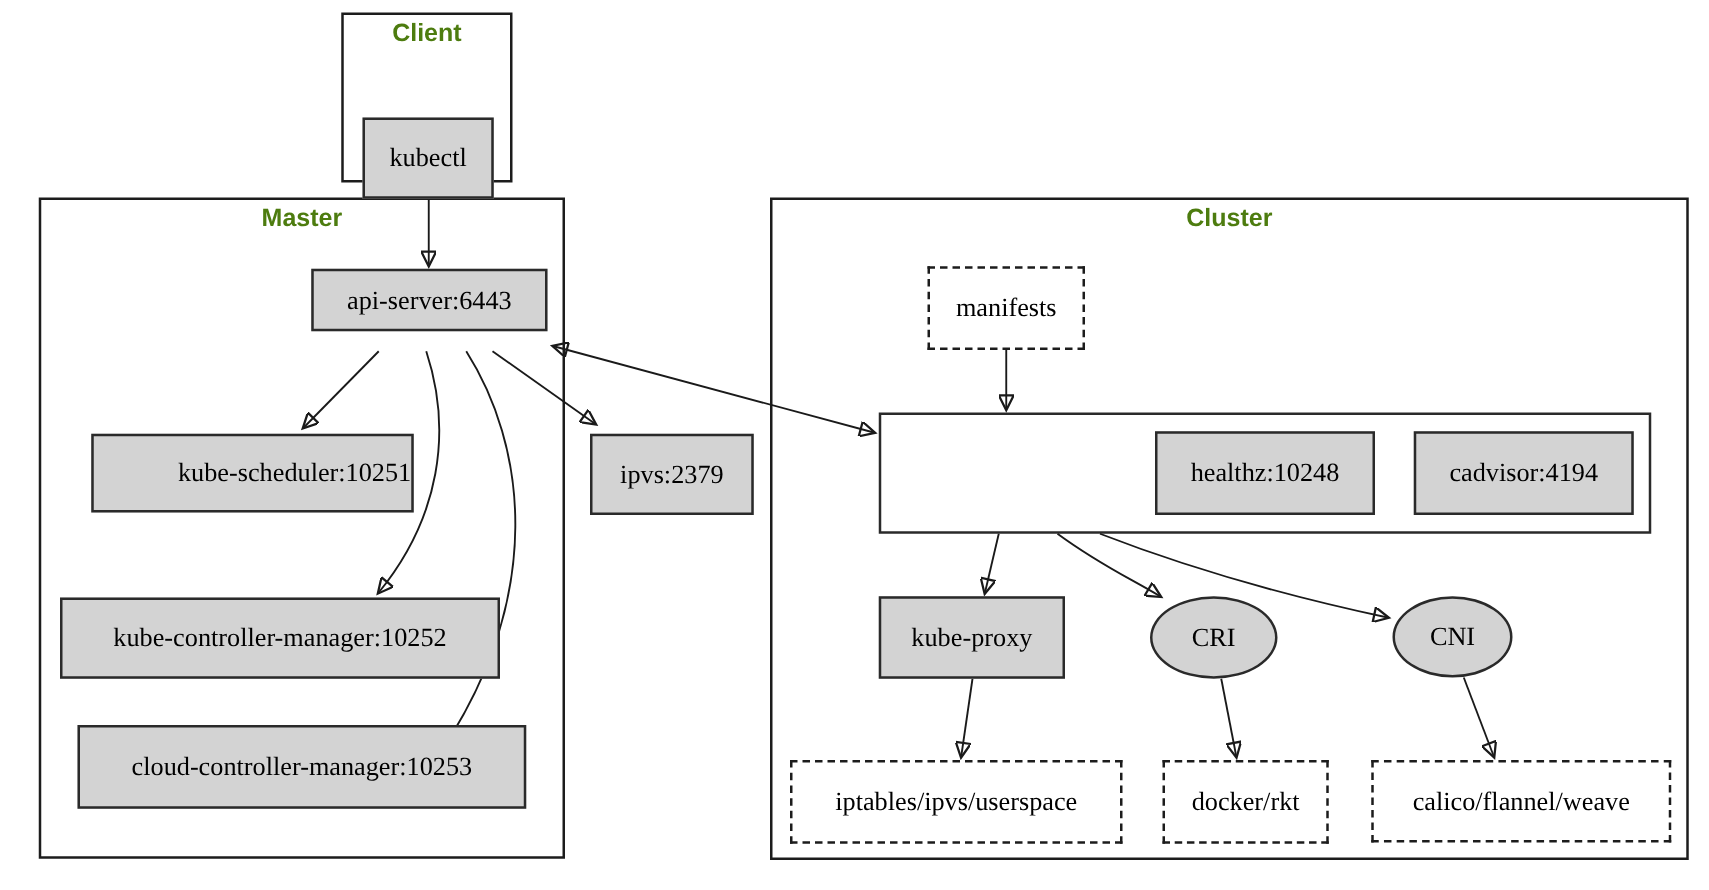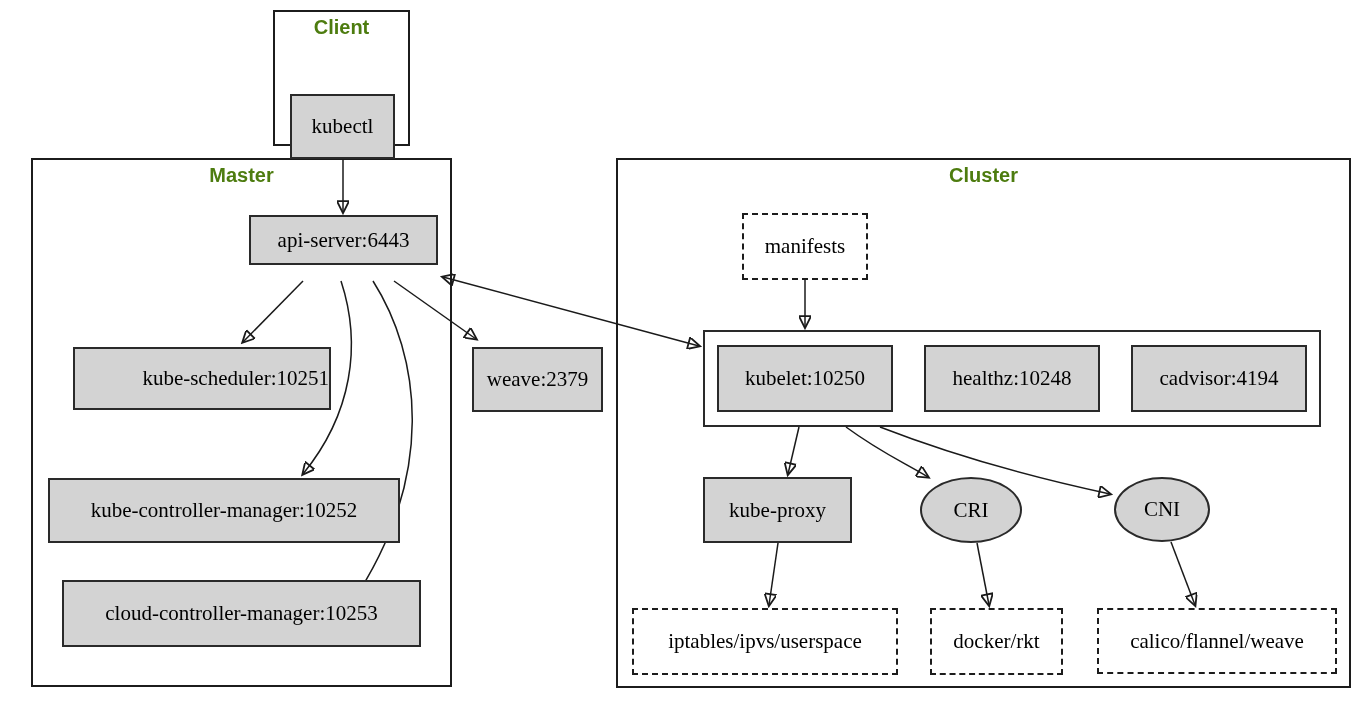--- a/index.html
+++ b/index.html
@@ -83,30 +83,27 @@
 
   <div class="node" style="left:48px;top:478px;width:352px;height:65px;">
     <span>kube-controller-manager:10252</span>
   </div>
 
   <div class="node" style="left:62px;top:580px;width:359px;height:67px;">
     <span>cloud-controller-manager:10253</span>
   </div>
 
   <div class="node" style="left:472px;top:347px;width:131px;height:65px;">
-    <span>weave:2379</span>
+    <span>ipvs:2379</span>
   </div>
 
   <div class="node dashed" style="left:742px;top:213px;width:126px;height:67px;">
     <span>manifests</span>
   </div>
 
-  <div class="node" style="left:717px;top:345px;width:176px;height:67px;">
-    <span>kubelet:10250</span>
-  </div>
 
   <div class="node" style="left:924px;top:345px;width:176px;height:67px;">
     <span>healthz:10248</span>
   </div>
 
   <div class="node" style="left:1131px;top:345px;width:176px;height:67px;">
     <span>cadvisor:4194</span>
   </div>
 
   <div class="node" style="left:703px;top:477px;width:149px;height:66px;">

